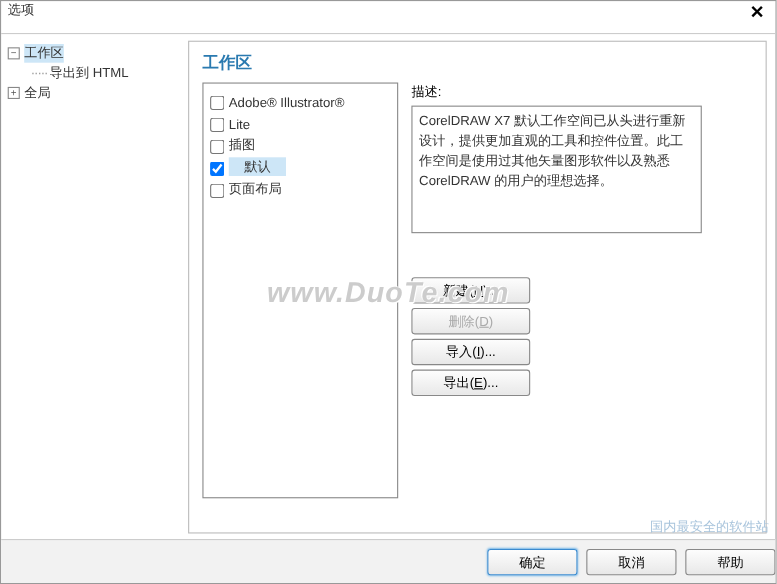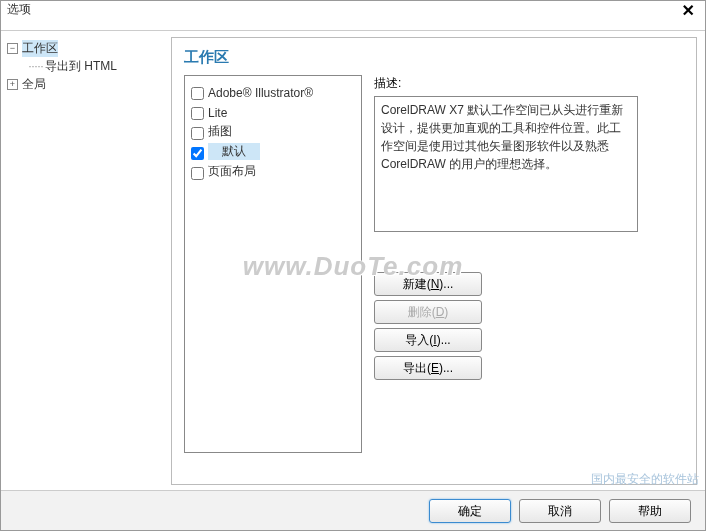--- a/index.html
+++ b/index.html
@@ -17,26 +17,26 @@
 .right-panel { flex: 1; border: 1px solid #bbb; margin: 6px 8px 6px 0; padding: 10px 12px; position: relative; }
 .section-title { color: #2a7ab0; font-size: 15px; font-weight: bold; margin-bottom: 8px; }
 .content-row { display: flex; gap: 12px; }
 .list-box { width: 178px; height: 378px; border: 1px solid #888; padding: 6px 6px; background: #fff; }
 .list-item { display: flex; align-items: flex-end; height: 18px; margin-bottom: 2px; }
 .list-item input[type=checkbox] { margin-right: 4px; width: 13px; height: 13px; }
 .list-item .txt { color: #333; }
 .list-item.sel .txt { background: #cde6f7; padding: 0 14px; }
 .right-col { flex: 1; display: flex; flex-direction: column; }
 .desc-label { margin-bottom: 4px; }
-.desc-box { width: 264px; height: 136px; border: 1px solid #888; padding: 4px 6px; line-height: 1.5; color: #333; }
+.desc-box { width: 264px; height: 116px; border: 1px solid #888; padding: 4px 6px; line-height: 1.5; color: #333; }
 .btn-stack { margin-top: 40px; display: flex; flex-direction: column; gap: 4px; }
 .btn { width: 108px; height: 24px; border: 1px solid #888; background: linear-gradient(#fdfdfd, #e8e8e8); text-align: center; line-height: 22px; border-radius: 3px; cursor: pointer; }
 .btn.disabled { color: #aaa; cursor: default; }
 .btn .u { text-decoration: underline; }
-.bottom-bar { position: absolute; bottom: 0; left: 0; right: 0; height: 40px; border-top: 1px solid #ccc; background: #f2f2f2; display: flex; align-items: center; justify-content: flex-end; padding-right: 14px; gap: 8px; }
+.bottom-bar { position: absolute; bottom: 0; left: 0; right: 0; height: 40px; border-top: 1px solid #ccc; background: #f2f2f2; display: flex; align-items: center; justify-content: flex-end; gap: 8px; }
 .bottom-bar .btn2 { width: 82px; height: 24px; border: 1px solid #888; border-radius: 3px; background: linear-gradient(#fdfdfd,#e8e8e8); text-align: center; line-height: 22px; cursor: pointer; }
 .bottom-bar .btn2.primary { border: 1px solid #3b8bd0; box-shadow: 0 0 2px #6fb4e8; }
 .watermark { position: absolute; left: 50%; top: 50%; transform: translate(-50%,-50%); font-size: 26px; color: #ccc; font-style: italic; font-weight: bold; letter-spacing: 1px; pointer-events: none; font-family: Arial, sans-serif; text-shadow: 1px 1px #fff, -1px -1px #fff; }
 .corner-wm { position: absolute; right: 6px; bottom: 42px; font-size: 11px; color: #a8c4dc; pointer-events: none; text-align: right; line-height: 1.3; }
 </style>
 </head>
 <body>
 
 <div class="title-bar">
   <span class="title">选项</span>

